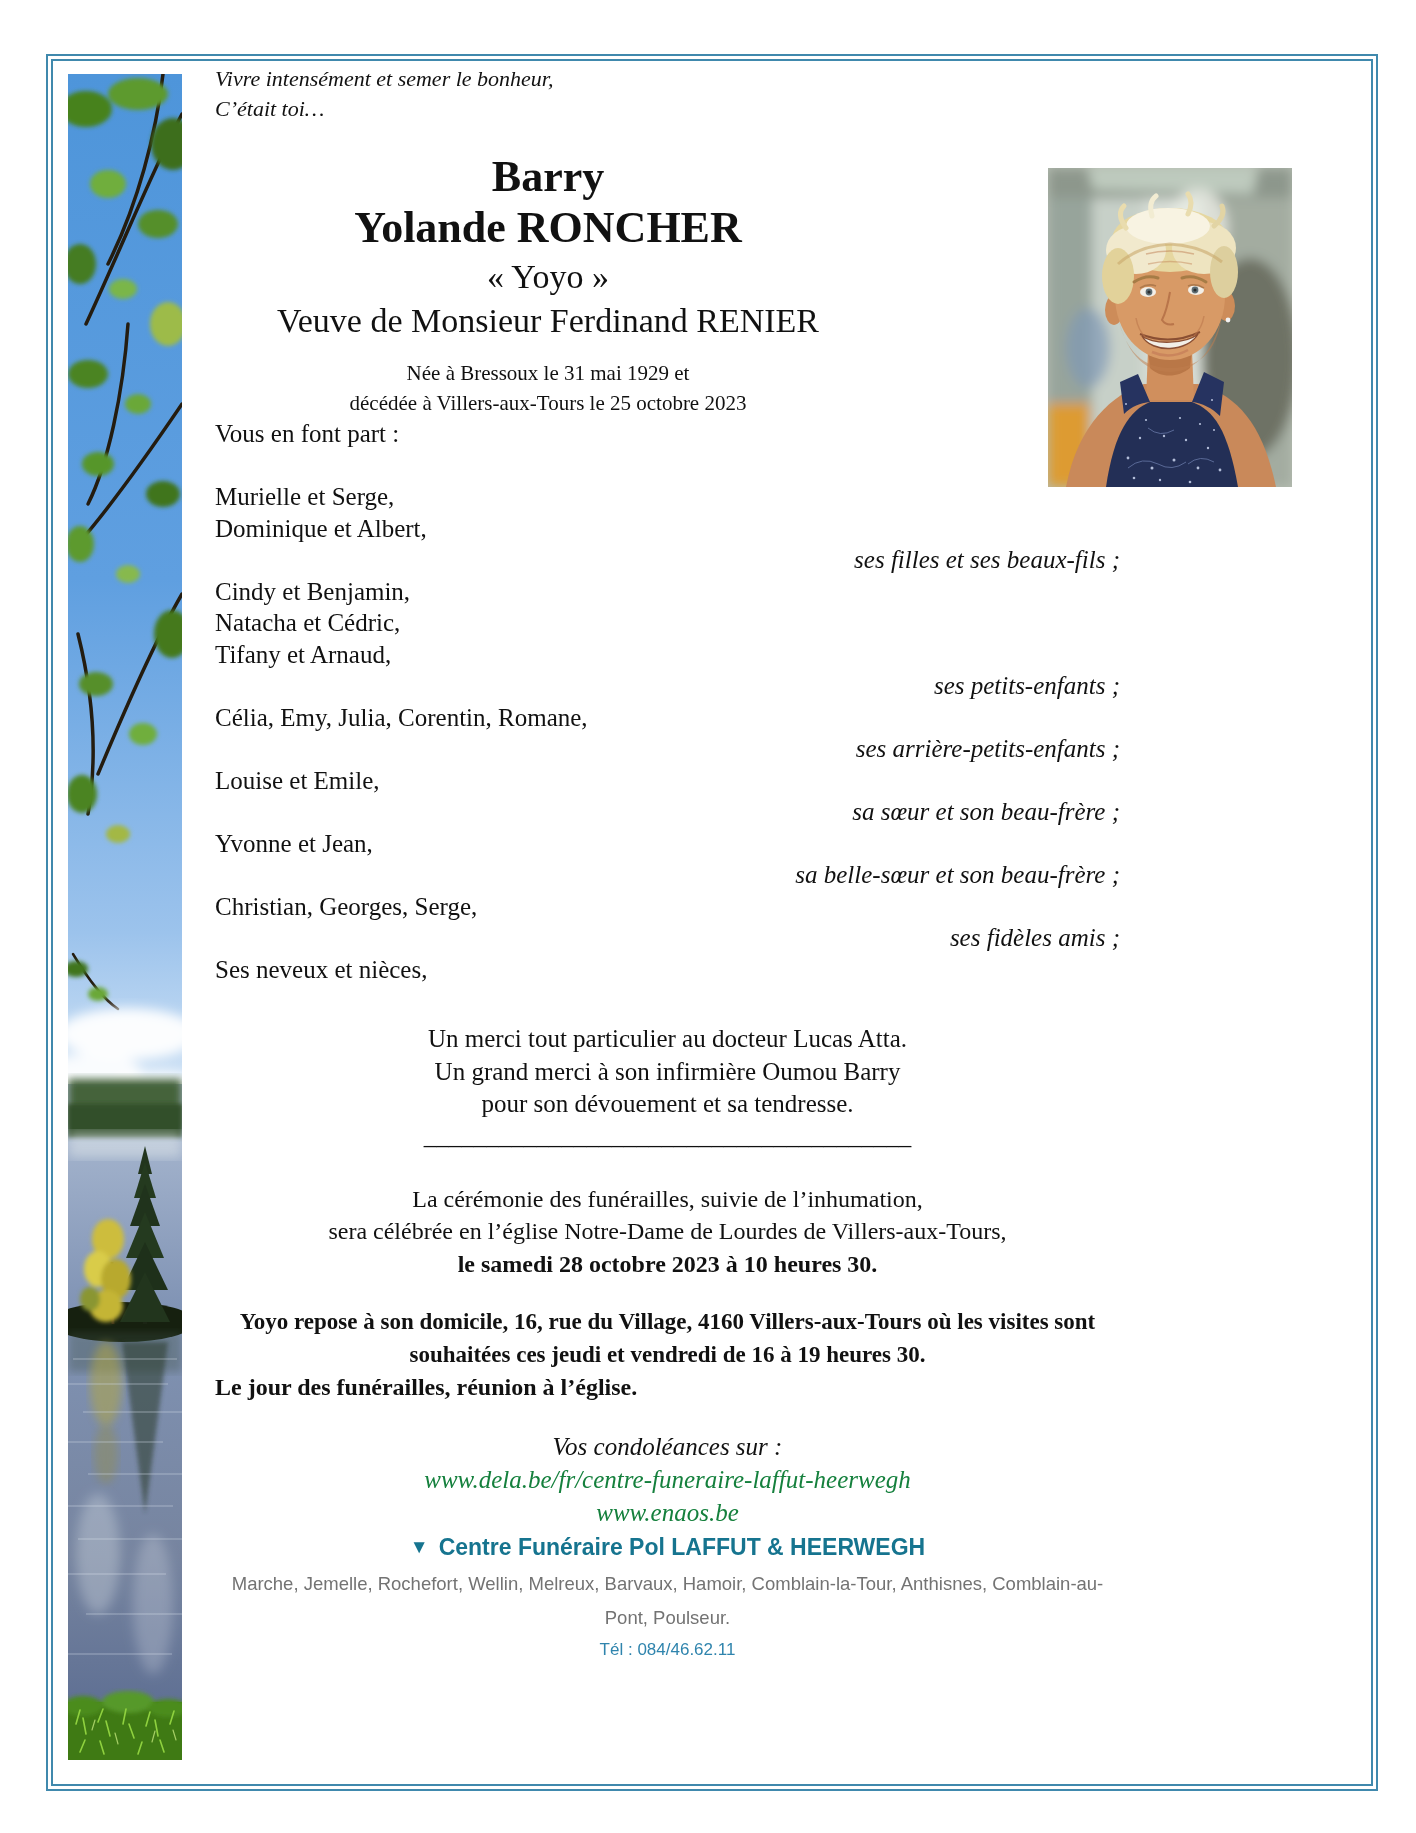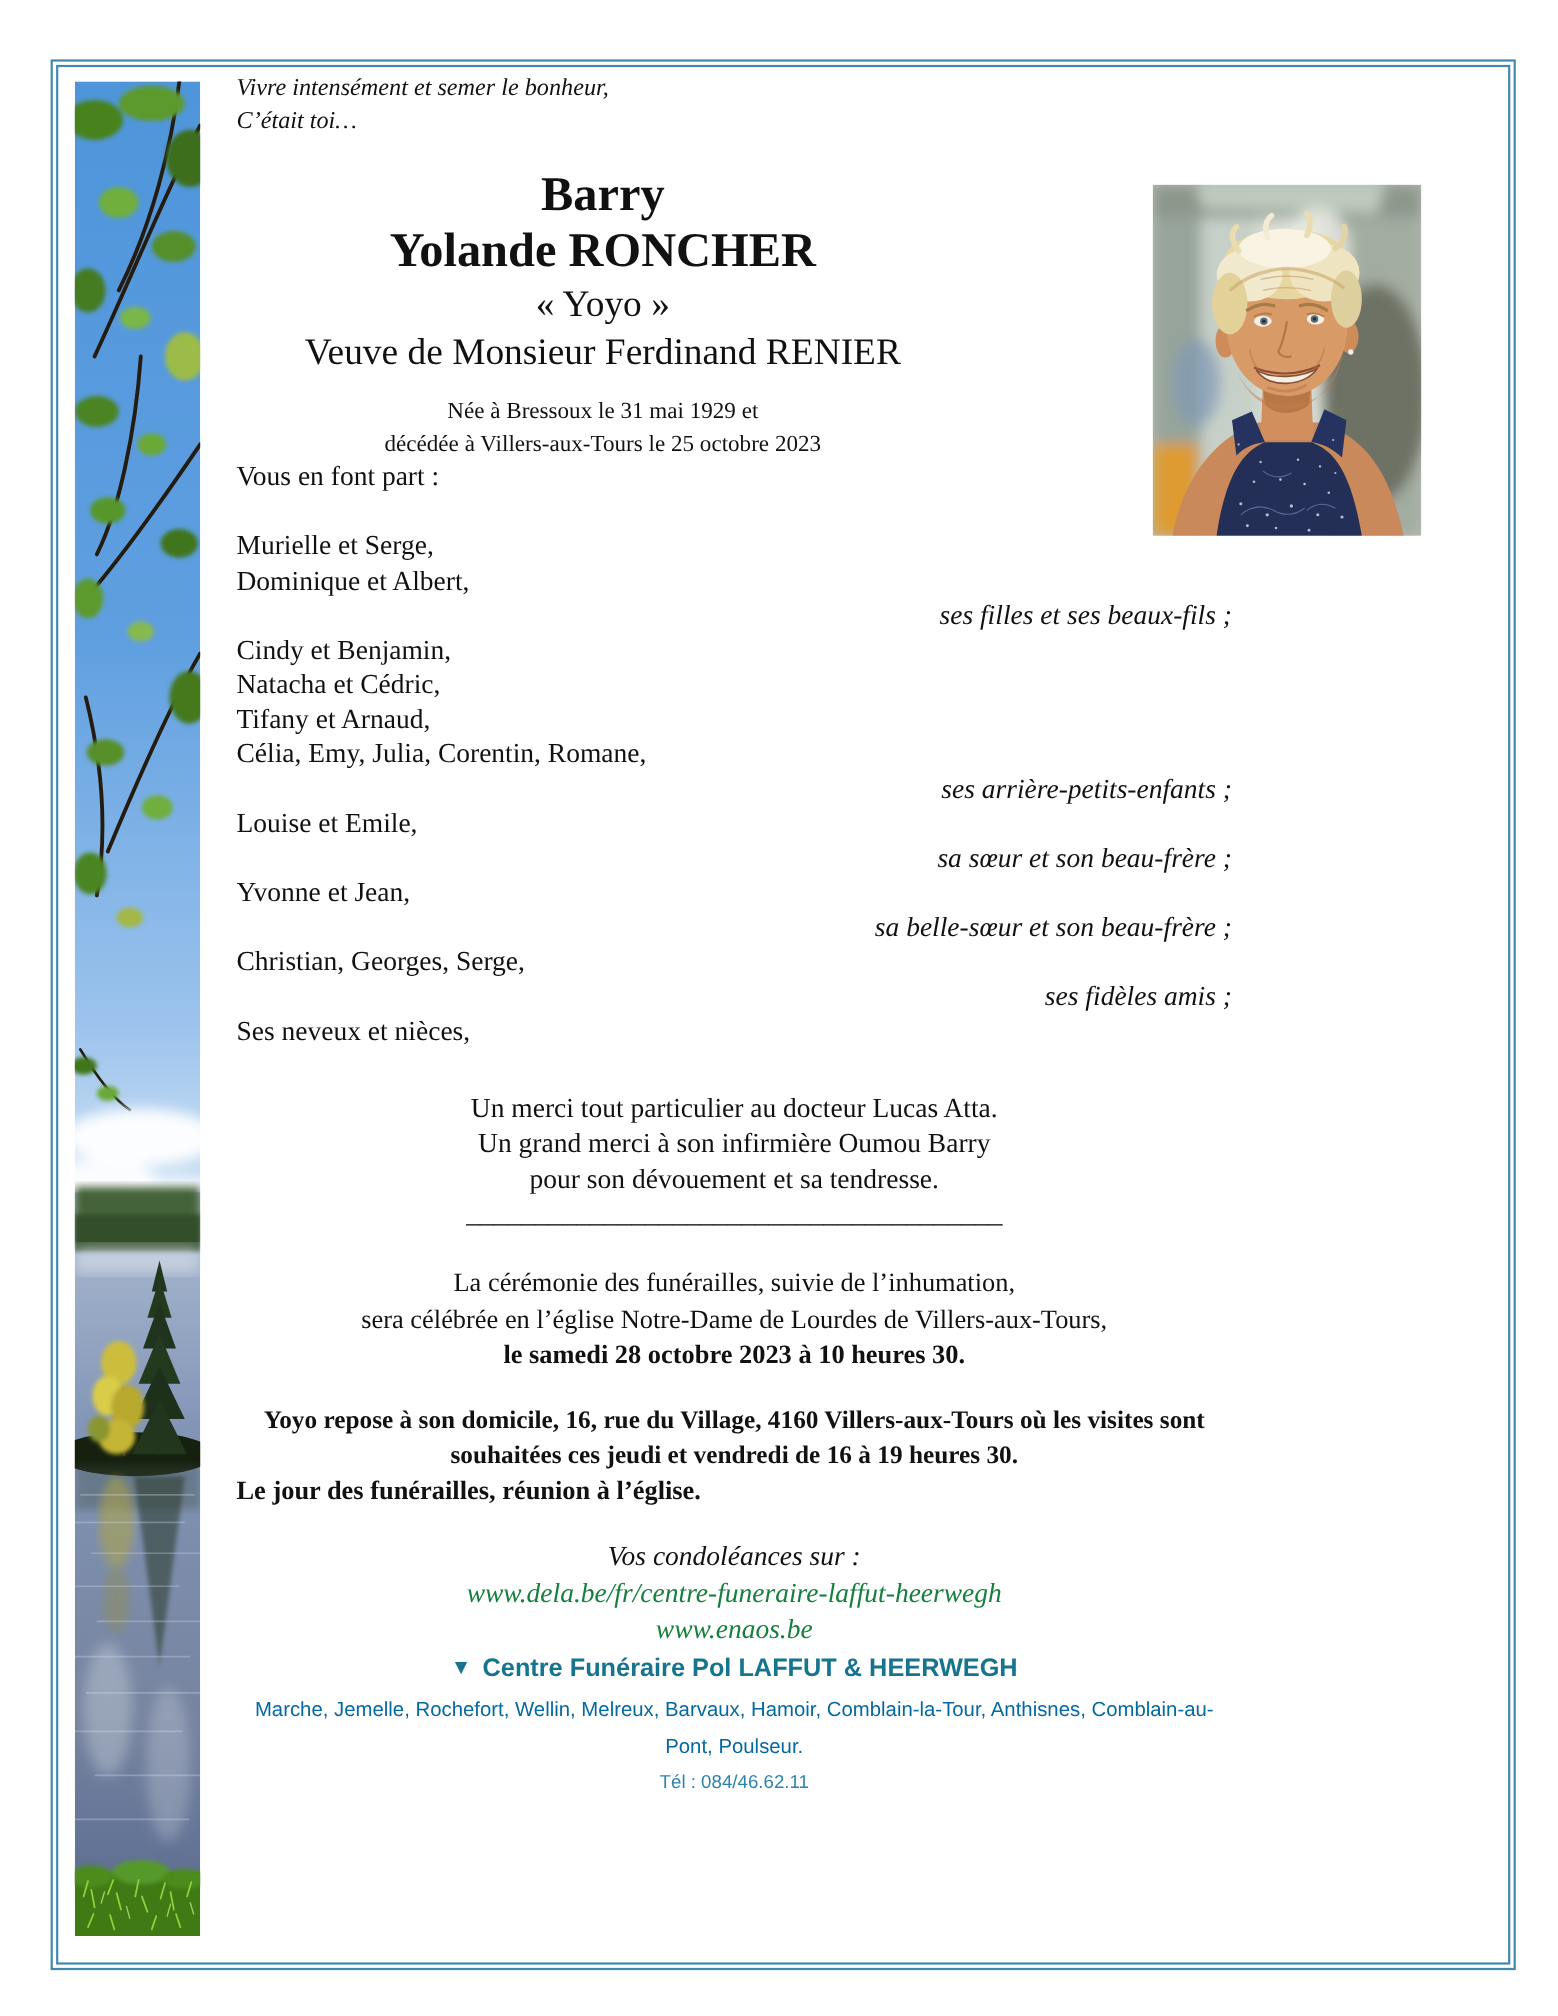--- a/index.html
+++ b/index.html
@@ -34,21 +34,21 @@
   .visits{text-align:center;margin-top:26px;font-size:23px;line-height:32.5px;font-weight:bold;}
   .meeting{text-align:left;margin-top:25px;font-size:24px;line-height:32px;font-weight:bold;}
   .condolences{text-align:center;margin-top:28px;font-size:25px;line-height:32px;}
   .condolences .label{font-style:italic;}
   .condolences a{color:#15803d;font-style:italic;cursor:pointer;}
   .links{text-align:center;font-size:25px;line-height:33px;}
   .footer-home{margin-top:14px;text-align:center;font-family:"Liberation Sans","DejaVu Sans",sans-serif;
                font-weight:bold;font-size:23px;line-height:36px;color:#16748f;}
   .footer-home .tri{font-size:19px;position:relative;top:-2px;margin-right:10px;}
   .footer-cities{text-align:center;font-family:"Liberation Sans","DejaVu Sans",sans-serif;
-                 font-size:18.5px;line-height:34px;color:#0369a1;}
+                 font-size:18.5px;line-height:34px;color:#737373;}
   .footer-phone{text-align:center;font-family:"Liberation Sans","DejaVu Sans",sans-serif;
                 font-size:17px;line-height:30px;color:#2f84ad;}
 </style>
 </head>
 <body>
 
 <div class="frame-outer">
   <div class="frame-inner"></div>
 </div>
 
@@ -320,20 +320,21 @@
 
   <p class="intro">Vous en font part :</p>
 
   <div class="family-list">
     <p class="name">Murielle et Serge,</p>
     <p class="name">Dominique et Albert,</p>
     <p class="relation">ses filles et ses beaux-fils ;</p>
     <p class="name">Cindy et Benjamin,</p>
     <p class="name">Natacha et Cédric,</p>
     <p class="name">Tifany et Arnaud,</p>
+    <p class="relation">ses petits-enfants ;</p>
     <p class="name">Célia, Emy, Julia, Corentin, Romane,</p>
     <p class="relation">ses arrière-petits-enfants ;</p>
     <p class="name">Louise et Emile,</p>
     <p class="relation">sa sœur et son beau-frère ;</p>
     <p class="name">Yvonne et Jean,</p>
     <p class="relation">sa belle-sœur et son beau-frère ;</p>
     <p class="name">Christian, Georges, Serge,</p>
     <p class="relation">ses fidèles amis ;</p>
     <p class="name">Ses neveux et nièces,</p>
   </div>

